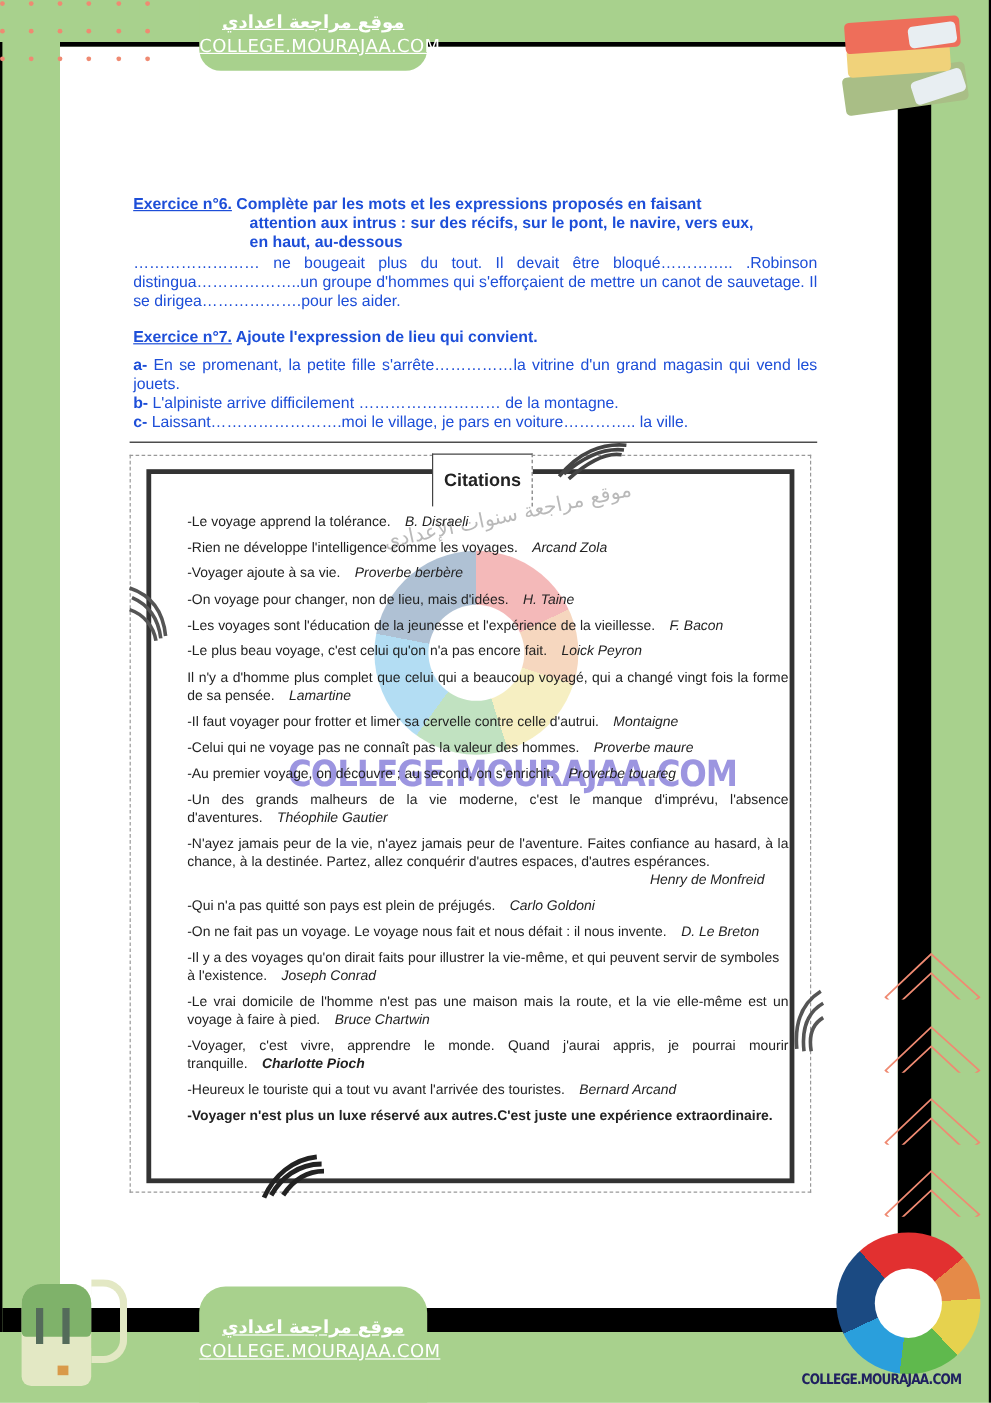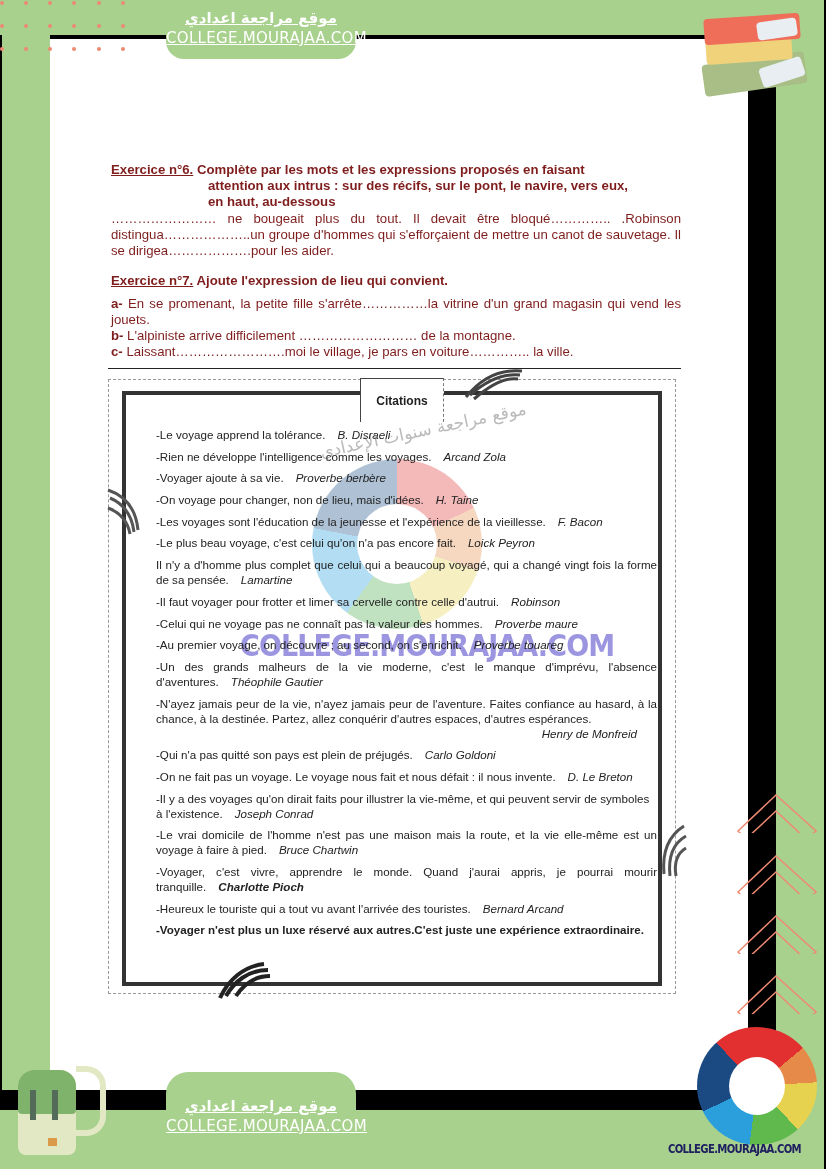--- a/index.html
+++ b/index.html
@@ -19,37 +19,37 @@
   .dot { position: absolute; width: 4px; height: 4px; border-radius: 50%; background: #ef8a72; }
 
   
   .badge { position: absolute; background: #a8d18d; color: #fff; text-align: center; }
   .badge-top { left: 166px; top: 0; width: 190px; height: 59px; border-radius: 0 0 18px 18px; padding-top: 8px; }
   .badge-bottom { left: 166px; top: 1072px; width: 190px; height: 97px; border-radius: 22px 22px 0 0; padding-top: 24px; }
   .badge .ar { font-family: "DejaVu Sans", sans-serif; font-size: 15px; font-weight: bold; text-decoration: underline; direction: rtl; line-height: 20px; }
   .badge .en { font-family: "DejaVu Sans", sans-serif; font-size: 15px; text-decoration: underline; letter-spacing: 0.3px; line-height: 20px; }
 
   
-  .doc { position: absolute; font-size: 13.2px; color: #7f1d1d; line-height: 16px; }
+  .doc { position: absolute; font-size: 13.2px; color: #1d4ed8; line-height: 16px; }
   .ex-title { font-weight: bold; text-decoration: underline; }
   b { font-weight: bold; }
   .ex6 { left: 111px; top: 162px; width: 570px; }
   .ex6 .inst { display: inline; font-weight: bold; }
   .ex6 .indent { padding-left: 97px; font-weight: bold; }
   .ex6 .body { text-align: justify; margin-top: 1px; }
   .ex7 { left: 111px; top: 273px; width: 570px; }
   .ex7 .title-line { font-weight: bold; margin-bottom: 7px; }
   .ex7 .item { text-align: justify; }
   .rule { position: absolute; left: 108px; top: 368px; width: 573px; height: 1px; background: #222; }
 
   
   .outer-box { position: absolute; left: 108px; top: 379px; width: 568px; height: 615px; border: 1px dashed #999; }
   .inner-box { position: absolute; left: 122px; top: 391px; width: 540px; height: 595px; border: 4px solid #333; }
   .cit-label-box { position: absolute; left: 360px; top: 378px; width: 84px; height: 44px; background: #fff; border-left: 1px solid #444; border-right: 1px dashed #777; border-top: 1px solid #444; display: flex; align-items: center; justify-content: center; }
-  .cit-label { font-weight: bold; font-size: 12px; color: #222; }
+  .cit-label { font-weight: bold; font-size: 15px; color: #222; }
   .cit-list { position: absolute; left: 132px; top: 427px; width: 525px; font-size: 11.6px; color: #222; }
   .cit { line-height: 15px; margin-bottom: 6.7px; margin-left: 24px; }
   .cit .auth { font-style: italic; margin-left: 12px; }
   .cit.just { text-align: justify; }
   .cit .right { display: block; text-align: right; font-style: italic; padding-right: 20px; }
 
   
   .scribble { position: absolute; }
 
   
@@ -160,21 +160,21 @@
   </svg>
 
 <div class="cit-list">
   <div class="cit"><span>-Le voyage apprend la tolérance.</span><span class="auth">B. Disraeli</span></div>
   <div class="cit"><span>-Rien ne développe l'intelligence comme les voyages.</span><span class="auth">Arcand Zola</span></div>
   <div class="cit"><span>-Voyager ajoute à sa vie.</span><span class="auth">Proverbe berbère</span></div>
   <div class="cit"><span> -On voyage pour changer, non de lieu, mais d'idées.</span><span class="auth">H. Taine</span></div>
   <div class="cit"><span>-Les voyages sont l'éducation de la jeunesse et l'expérience de la vieillesse.</span><span class="auth">F. Bacon</span></div>
   <div class="cit"><span> -Le plus beau voyage, c'est celui qu'on n'a pas encore fait.</span><span class="auth">Loick Peyron</span></div>
   <div class="cit just"><span>Il n'y a d'homme plus complet que celui qui a beaucoup voyagé, qui  a  changé  vingt fois la forme de sa pensée.</span><span class="auth">Lamartine</span></div>
-  <div class="cit"><span>-Il faut voyager pour frotter et limer sa cervelle contre celle d'autrui.</span><span class="auth">Robinson</span></div>
+  <div class="cit"><span>-Il faut voyager pour frotter et limer sa cervelle contre celle d'autrui.</span><span class="auth">Montaigne</span></div>
   <div class="cit"><span>-Celui qui ne voyage pas ne connaît pas la valeur des hommes.</span><span class="auth">Proverbe maure</span></div>
   <div class="cit"><span>-Au premier voyage, on découvre ; au second, on s'enrichit.</span><span class="auth">Proverbe touareg</span></div>
   <div class="cit just"><span>-Un des grands malheurs de la vie moderne, c'est le manque d'imprévu, l'absence d'aventures.</span><span class="auth">Théophile Gautier</span></div>
   <div class="cit just"><span>-N'ayez jamais peur de la vie, n'ayez jamais peur de l'aventure. Faites confiance au  hasard, à la chance, à la destinée. Partez,  allez  conquérir d'autres espaces, d'autres espérances.</span><span class="right">Henry de Monfreid</span></div>
   <div class="cit"><span>-Qui n'a pas quitté son pays est plein de préjugés.</span><span class="auth">Carlo Goldoni</span></div>
   <div class="cit"><span>-On ne fait pas un voyage. Le voyage nous fait et nous défait : il nous invente.</span><span class="auth">D. Le Breton</span></div>
   <div class="cit"><span>-Il y a des voyages qu'on dirait faits pour illustrer la vie-même, et qui peuvent servir de symboles à l'existence.</span><span class="auth">Joseph Conrad</span></div>
   <div class="cit just"><span>-Le vrai domicile de l'homme n'est pas une maison mais la route, et la vie elle-même est un  voyage à faire à pied.</span><span class="auth">Bruce Chartwin</span></div>
   <div class="cit just"><span>-Voyager, c'est vivre, apprendre le monde. Quand j'aurai appris, je pourrai mourir tranquille.</span><span class="auth" style="font-weight:bold">Charlotte Pioch</span></div>
   <div class="cit"><span>-Heureux le touriste qui a tout vu avant l'arrivée des touristes.</span><span class="auth">Bernard Arcand</span></div>

